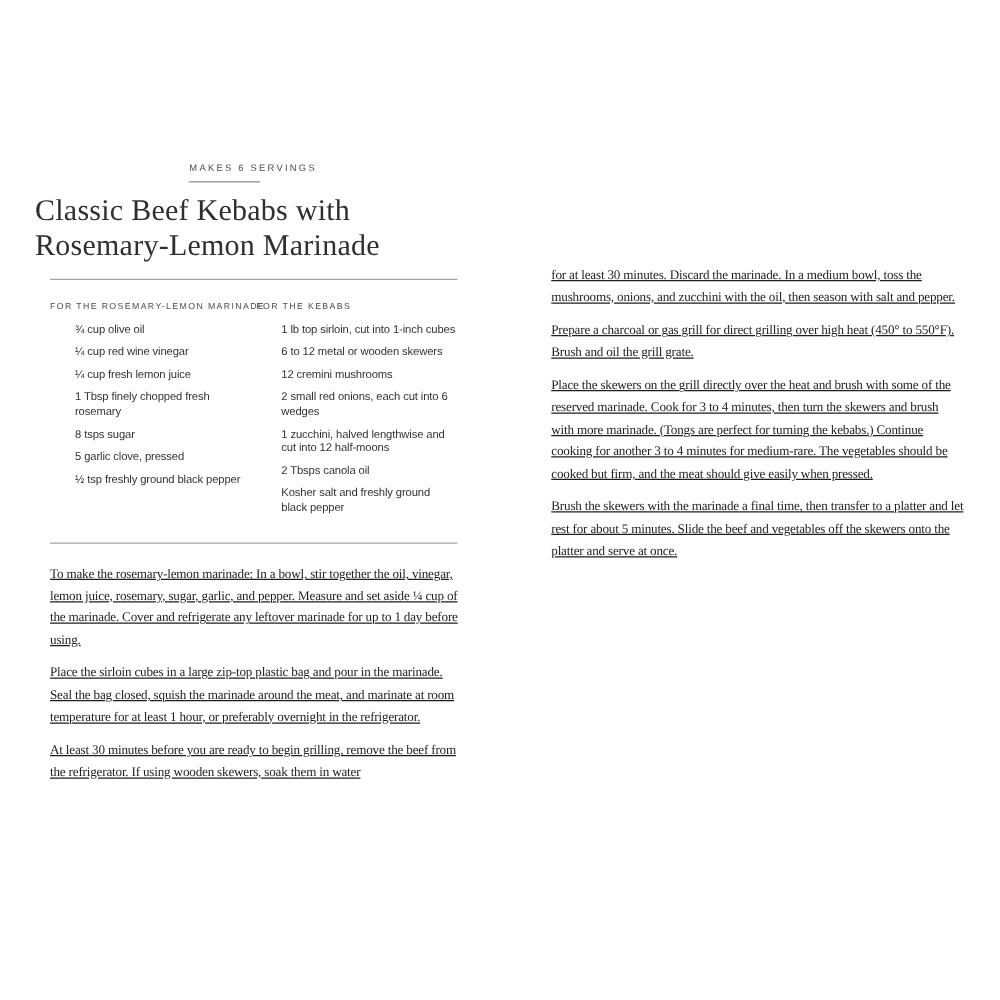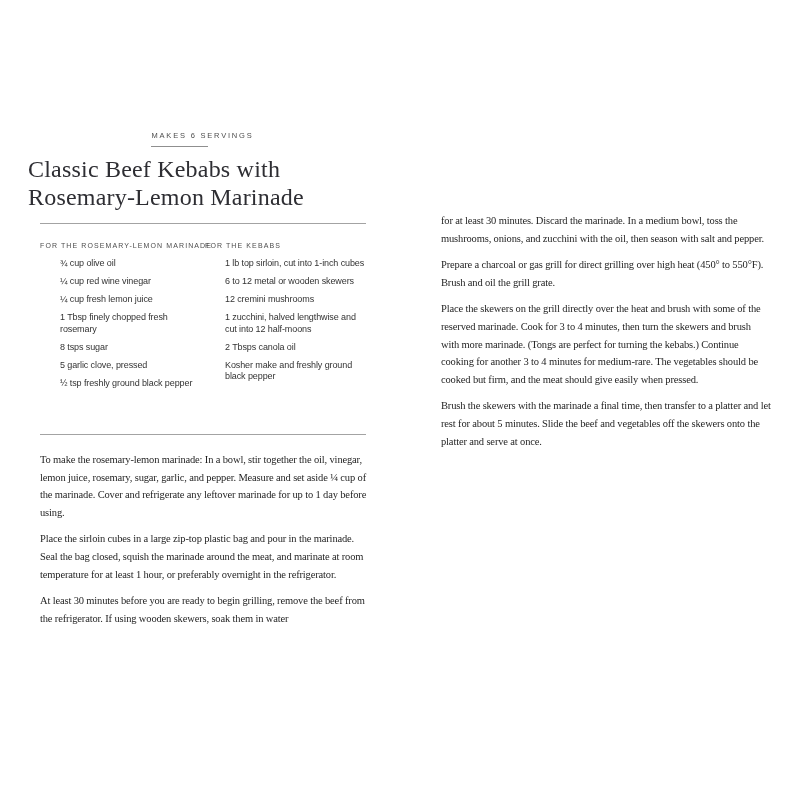--- a/index.html
+++ b/index.html
@@ -86,21 +86,21 @@
   
   .body-col {
     font-family: "Liberation Serif", "DejaVu Serif", serif;
     font-size: 10.5px;
     line-height: 17.6px;
     letter-spacing: -0.15px;
     color: #1f1f1f;
   }
   .body-left  { position: absolute; left: 40px;  top: 451px; width: 327px; }
   .body-right { position: absolute; left: 441px; top: 212px; width: 330px; }
-  .body-col p { margin-bottom: 9px; }
+  .body-col p { margin-bottom: 9px; text-decoration: underline; }
 </style>
 </head>
 <body>
 
 <div class="page">
 
   <div class="servings-block">
     <div class="servings-inner">
       <div class="servings-label">MAKES 6 SERVINGS</div>
       <div class="servings-underline"></div>
@@ -126,23 +126,24 @@
         <li>5 garlic clove, pressed</li>
         <li>½ tsp freshly ground black pepper</li>
       </ul>
     </div>
     <div class="ing-col">
       <div class="ing-heading">FOR THE KEBABS</div>
       <ul class="ing-list">
         <li>1 lb top sirloin, cut into 1-inch cubes</li>
         <li>6 to 12 metal or wooden skewers</li>
         <li>12 cremini mushrooms</li>
+        <li>2 small red onions, each cut into 6 wedges</li>
         <li>1 zucchini, halved lengthwise and cut into 12 half-moons</li>
         <li>2 Tbsps canola oil</li>
-        <li>Kosher make and freshly ground black pepper</li>
+        <li>Kosher salt and freshly ground black pepper</li>
       </ul>
     </div>
   </div>
 
   <div class="rule rule-bottom"></div>
 
   <div class="body-col body-left">
     <p>To make the rosemary-lemon marinade: In a bowl, stir together the oil, vinegar, lemon juice, rosemary, sugar, garlic, and pepper. Measure and set aside ¼ cup of the marinade. Cover and refrigerate any leftover marinade for up to 1 day before using.</p>
     <p>Place the sirloin cubes in a large zip-top plastic bag and pour in the marinade. Seal the bag closed, squish the marinade around the meat, and marinate at room temperature for at least 1 hour, or preferably overnight in the refrigerator.</p>
     <p>At least 30 minutes before you are ready to begin grilling, remove the beef from the refrigerator. If using wooden skewers, soak them in water</p>

